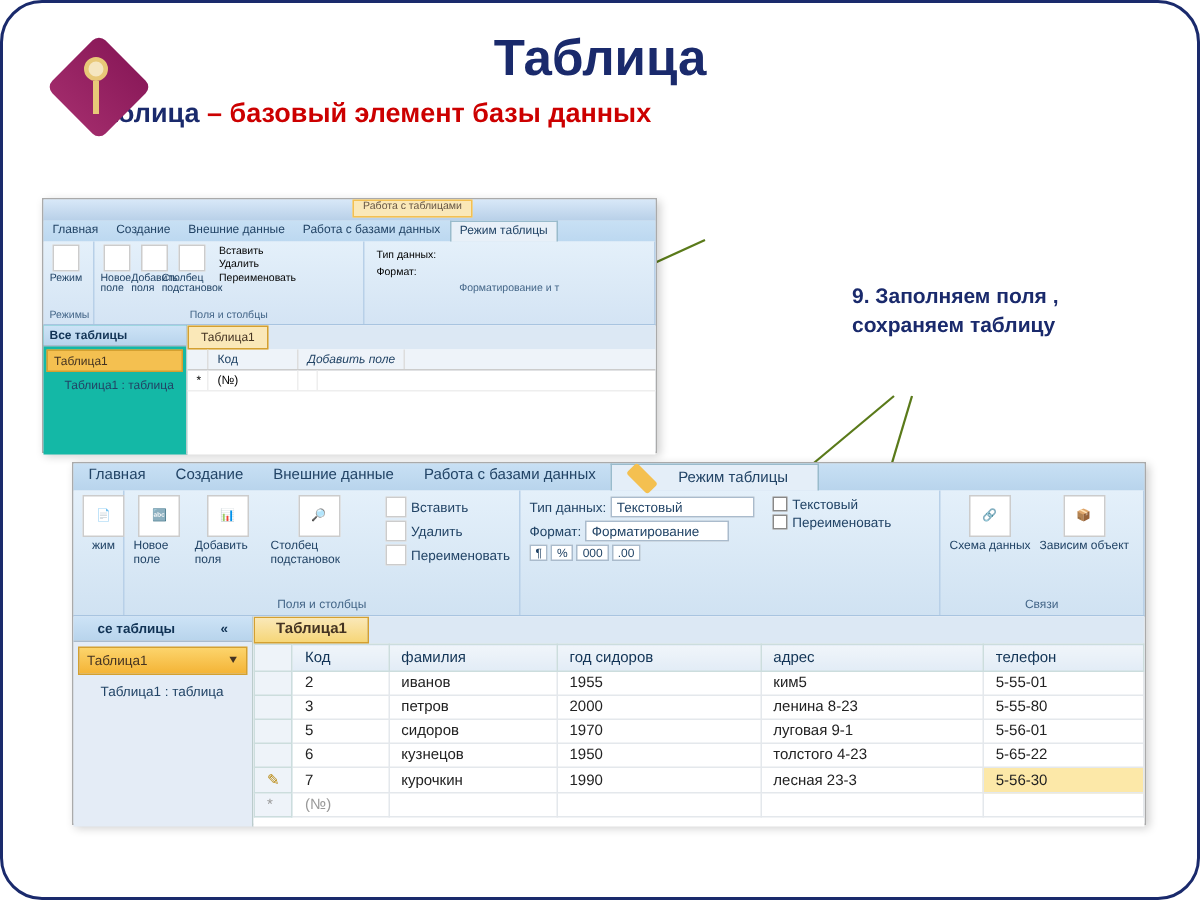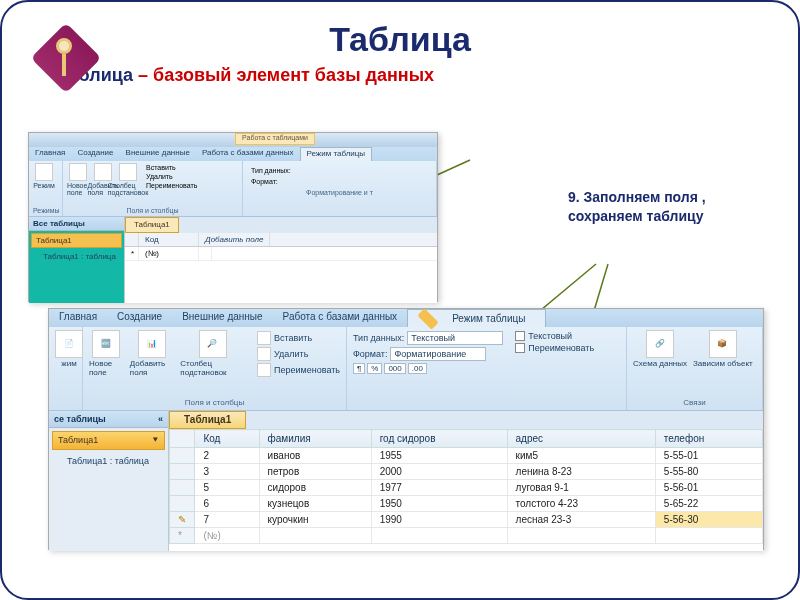--- a/index.html
+++ b/index.html
@@ -57,21 +57,21 @@
 .s2 .rgroup .row { display: flex; gap: 6px; flex: 1; align-items: flex-start; }
 .s2 .rgroup .lbl { font-size: 8px; color: #468; text-align: center; padding-top: 2px; }
 .s2 .ricon { display: flex; flex-direction: column; align-items: center; font-size: 8px; line-height: 1.1; }
 .s2 .ricon .g { width: 28px; height: 28px; background: #fff; border: 1px solid #ccc; margin-bottom: 2px; display:flex; align-items:center; justify-content:center; }
 .s2 .smallrow { display: flex; align-items: center; gap: 3px; font-size: 9px; padding: 1px 0; }
 .s2 .smallrow .mg { width: 14px; height: 14px; background: #fff; border: 1px solid #ccc; }
 .s2 .input { background: #fff; border: 1px solid #abc; height: 14px; width: 96px; font-size: 9px; padding: 0 3px; display: inline-flex; align-items: center; }
 .s2 .chk { width: 10px; height: 10px; border: 1px solid #888; background: #fff; display: inline-block; vertical-align: middle; }
 .s2 .body { display: flex; height: 140px; }
 .s2 .nav { width: 120px; background: #e4ecf6; border-right: 1px solid #bcc; }
-.s2 .nav .hdr { background: linear-gradient(#cde3f6,#b8d4ec); font-size: 9px; padding: 3px 5px; color: #135; font-weight: bold; border-bottom: 1px solid #abc; display:flex; justify-content:space-between; }
+.s2 .nav .hdr { background: linear-gradient(#cde3f6,#b8d4ec); font-size: 9px; padding: 3px 16px; color: #135; font-weight: bold; border-bottom: 1px solid #abc; display:flex; justify-content:space-between; }
 .s2 .nav .item { font-size: 9px; padding: 3px 5px; background: linear-gradient(#fcd46c,#f4b436); color: #432; margin: 3px; border: 1px solid #d4a030; display:flex; justify-content:space-between; }
 .s2 .nav .sub { font-size: 9px; padding: 3px 5px 3px 18px; color: #246; }
 .s2 .main { flex: 1; background: #fff; overflow: hidden; }
 .s2 .tabbar { height: 18px; background: #dce8f4; display: flex; }
 .s2 .tab { padding: 2px 14px; font-size: 10px; background: linear-gradient(#fae8b8,#f6d678); border: 1px solid #d4a030; color: #432; font-weight: bold; }
 .s2 table { border-collapse: collapse; font-size: 10px; width: 100%; }
 .s2 th { background: linear-gradient(#f0f5fa,#e2ecf6); border: 1px solid #cdd; padding: 3px 8px; color: #135; font-weight: normal; text-align: left; }
 .s2 th.k { color: #135; }
 .s2 td { border: 1px solid #e4e8ec; padding: 2px 8px; color: #222; }
 .s2 td.sel { background: #fce8a8; }
@@ -324,21 +324,21 @@
                 <td>3</td>
                 <td>петров</td>
                 <td>2000</td>
                 <td>ленина 8-23</td>
                 <td>5-55-80</td>
               </tr>
           <tr>
                 <td class="rowhdr"></td>
                 <td>5</td>
                 <td>сидоров</td>
-                <td>1977</td>
+                <td>1970</td>
                 <td>луговая 9-1</td>
                 <td>5-56-01</td>
               </tr>
           <tr>
                 <td class="rowhdr"></td>
                 <td>6</td>
                 <td>кузнецов</td>
                 <td>1950</td>
                 <td>толстого 4-23</td>
                 <td>5-65-22</td>

